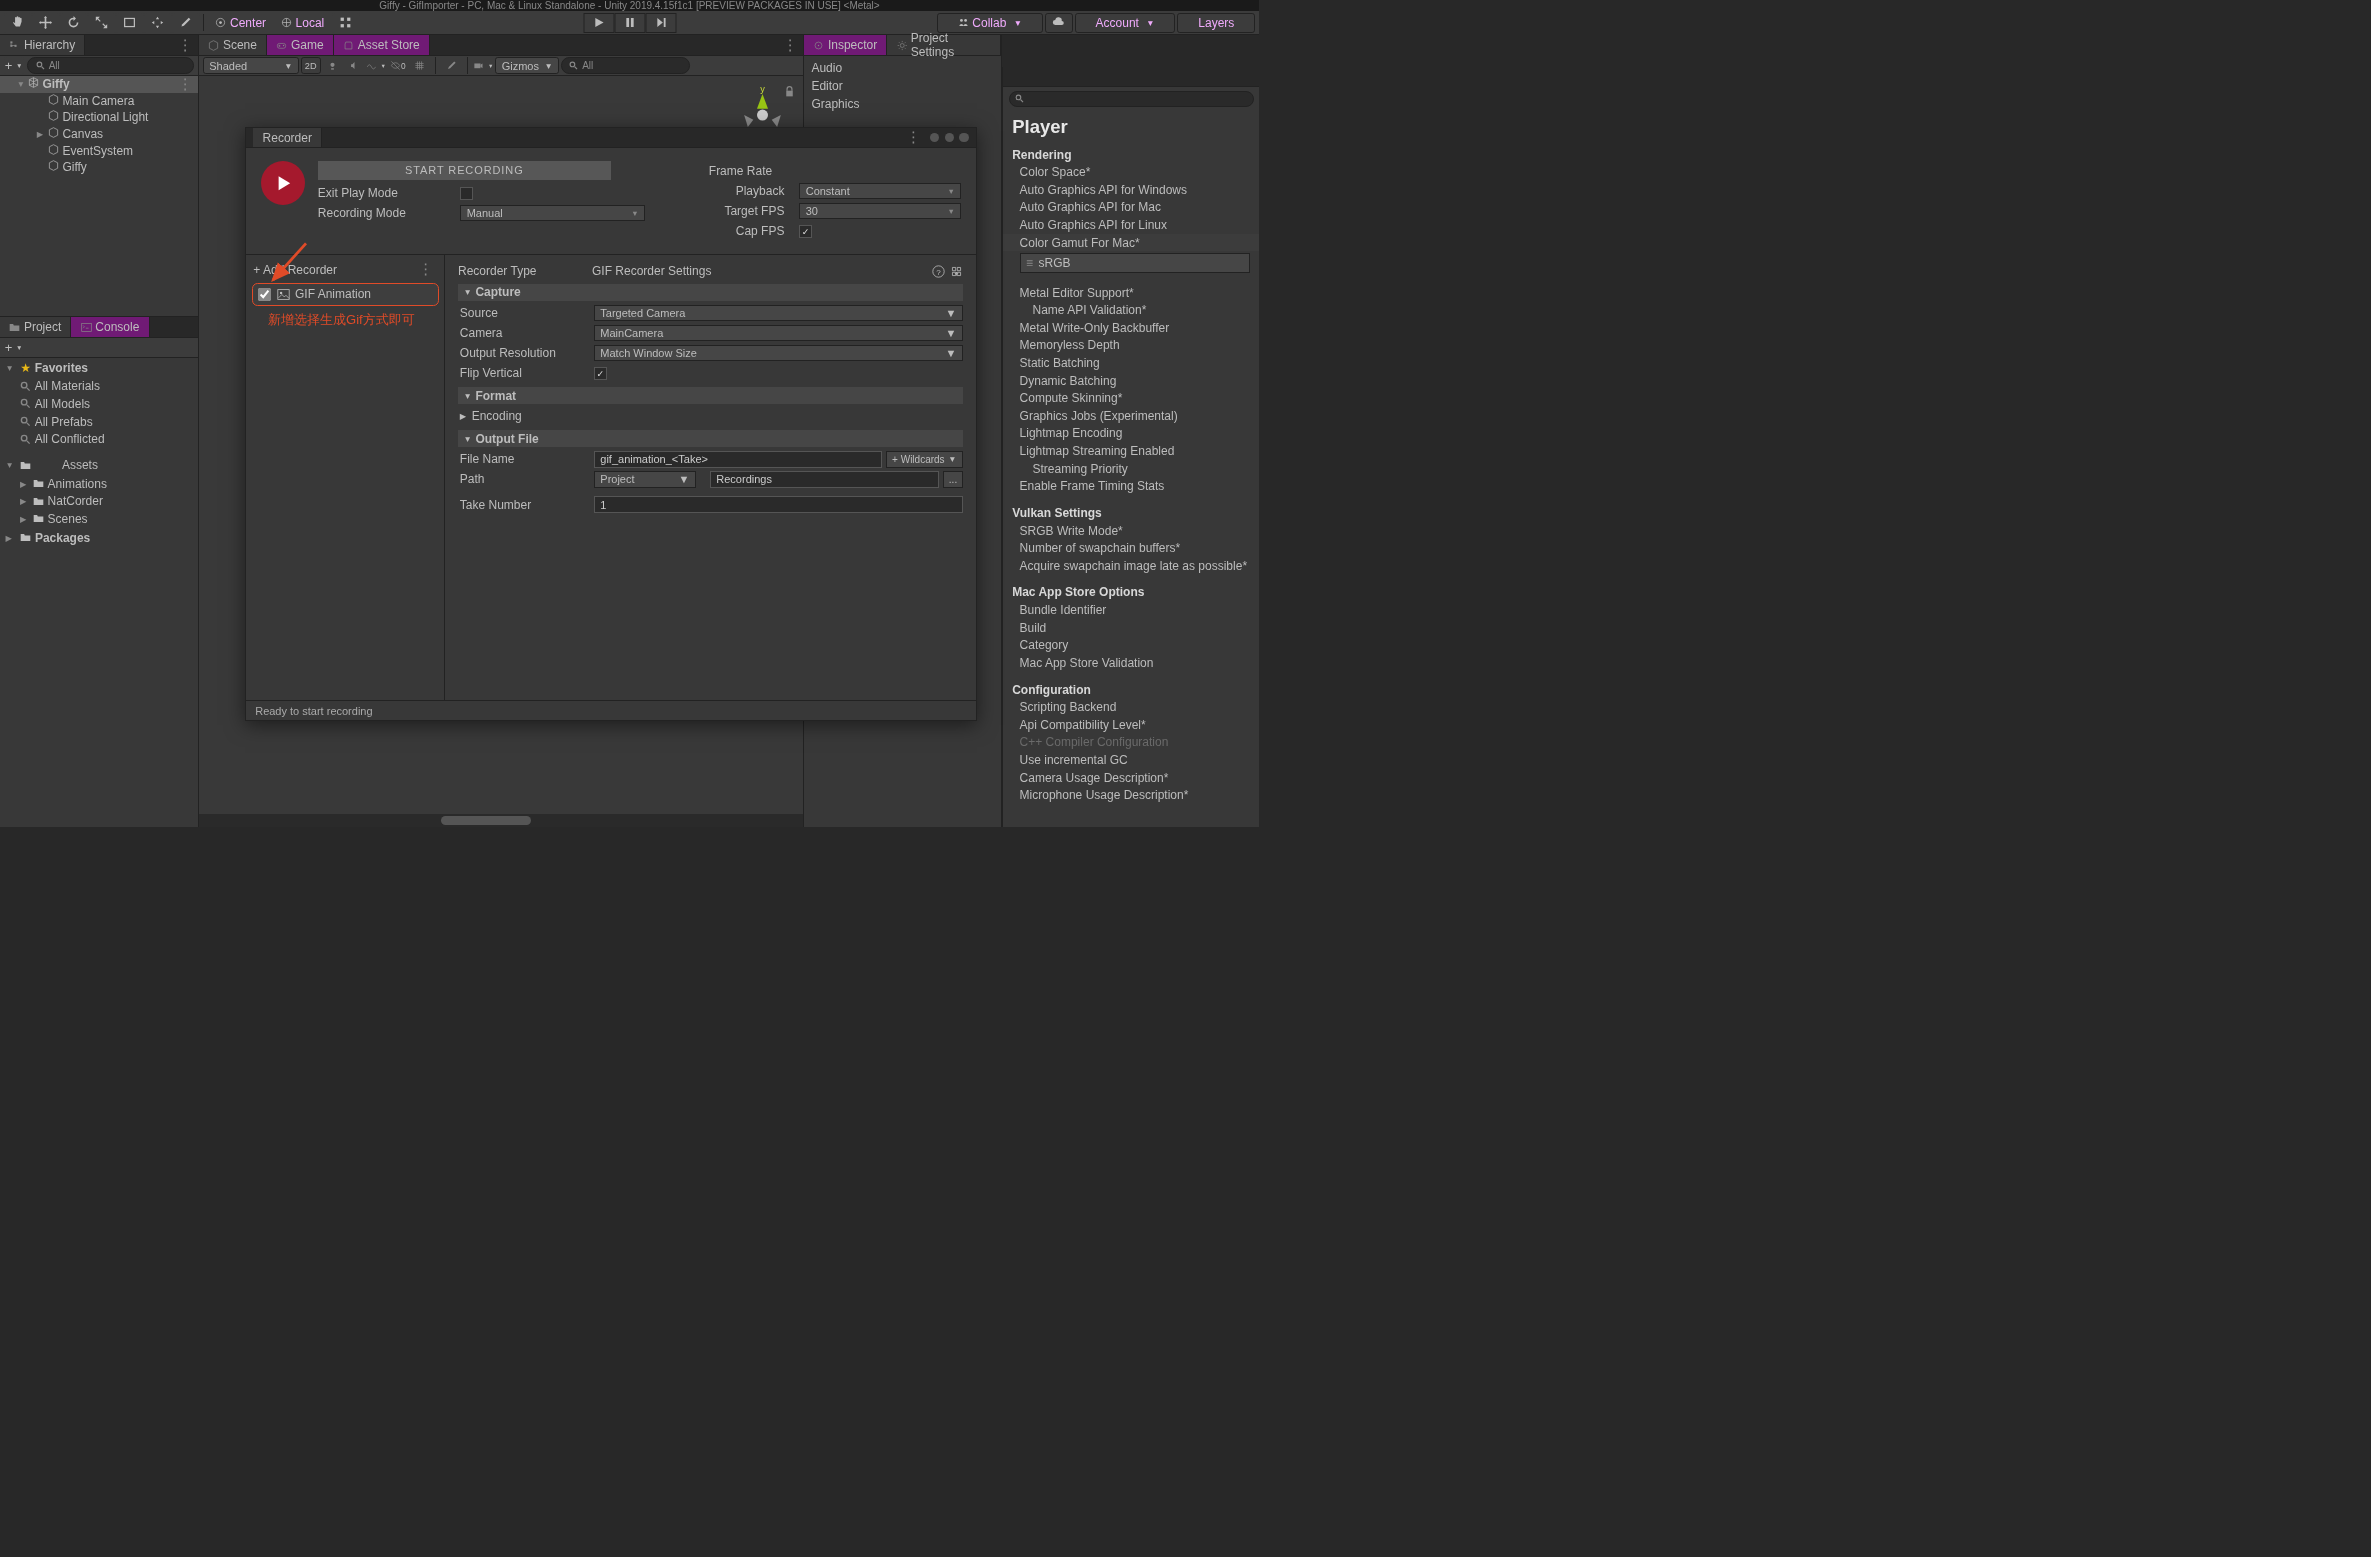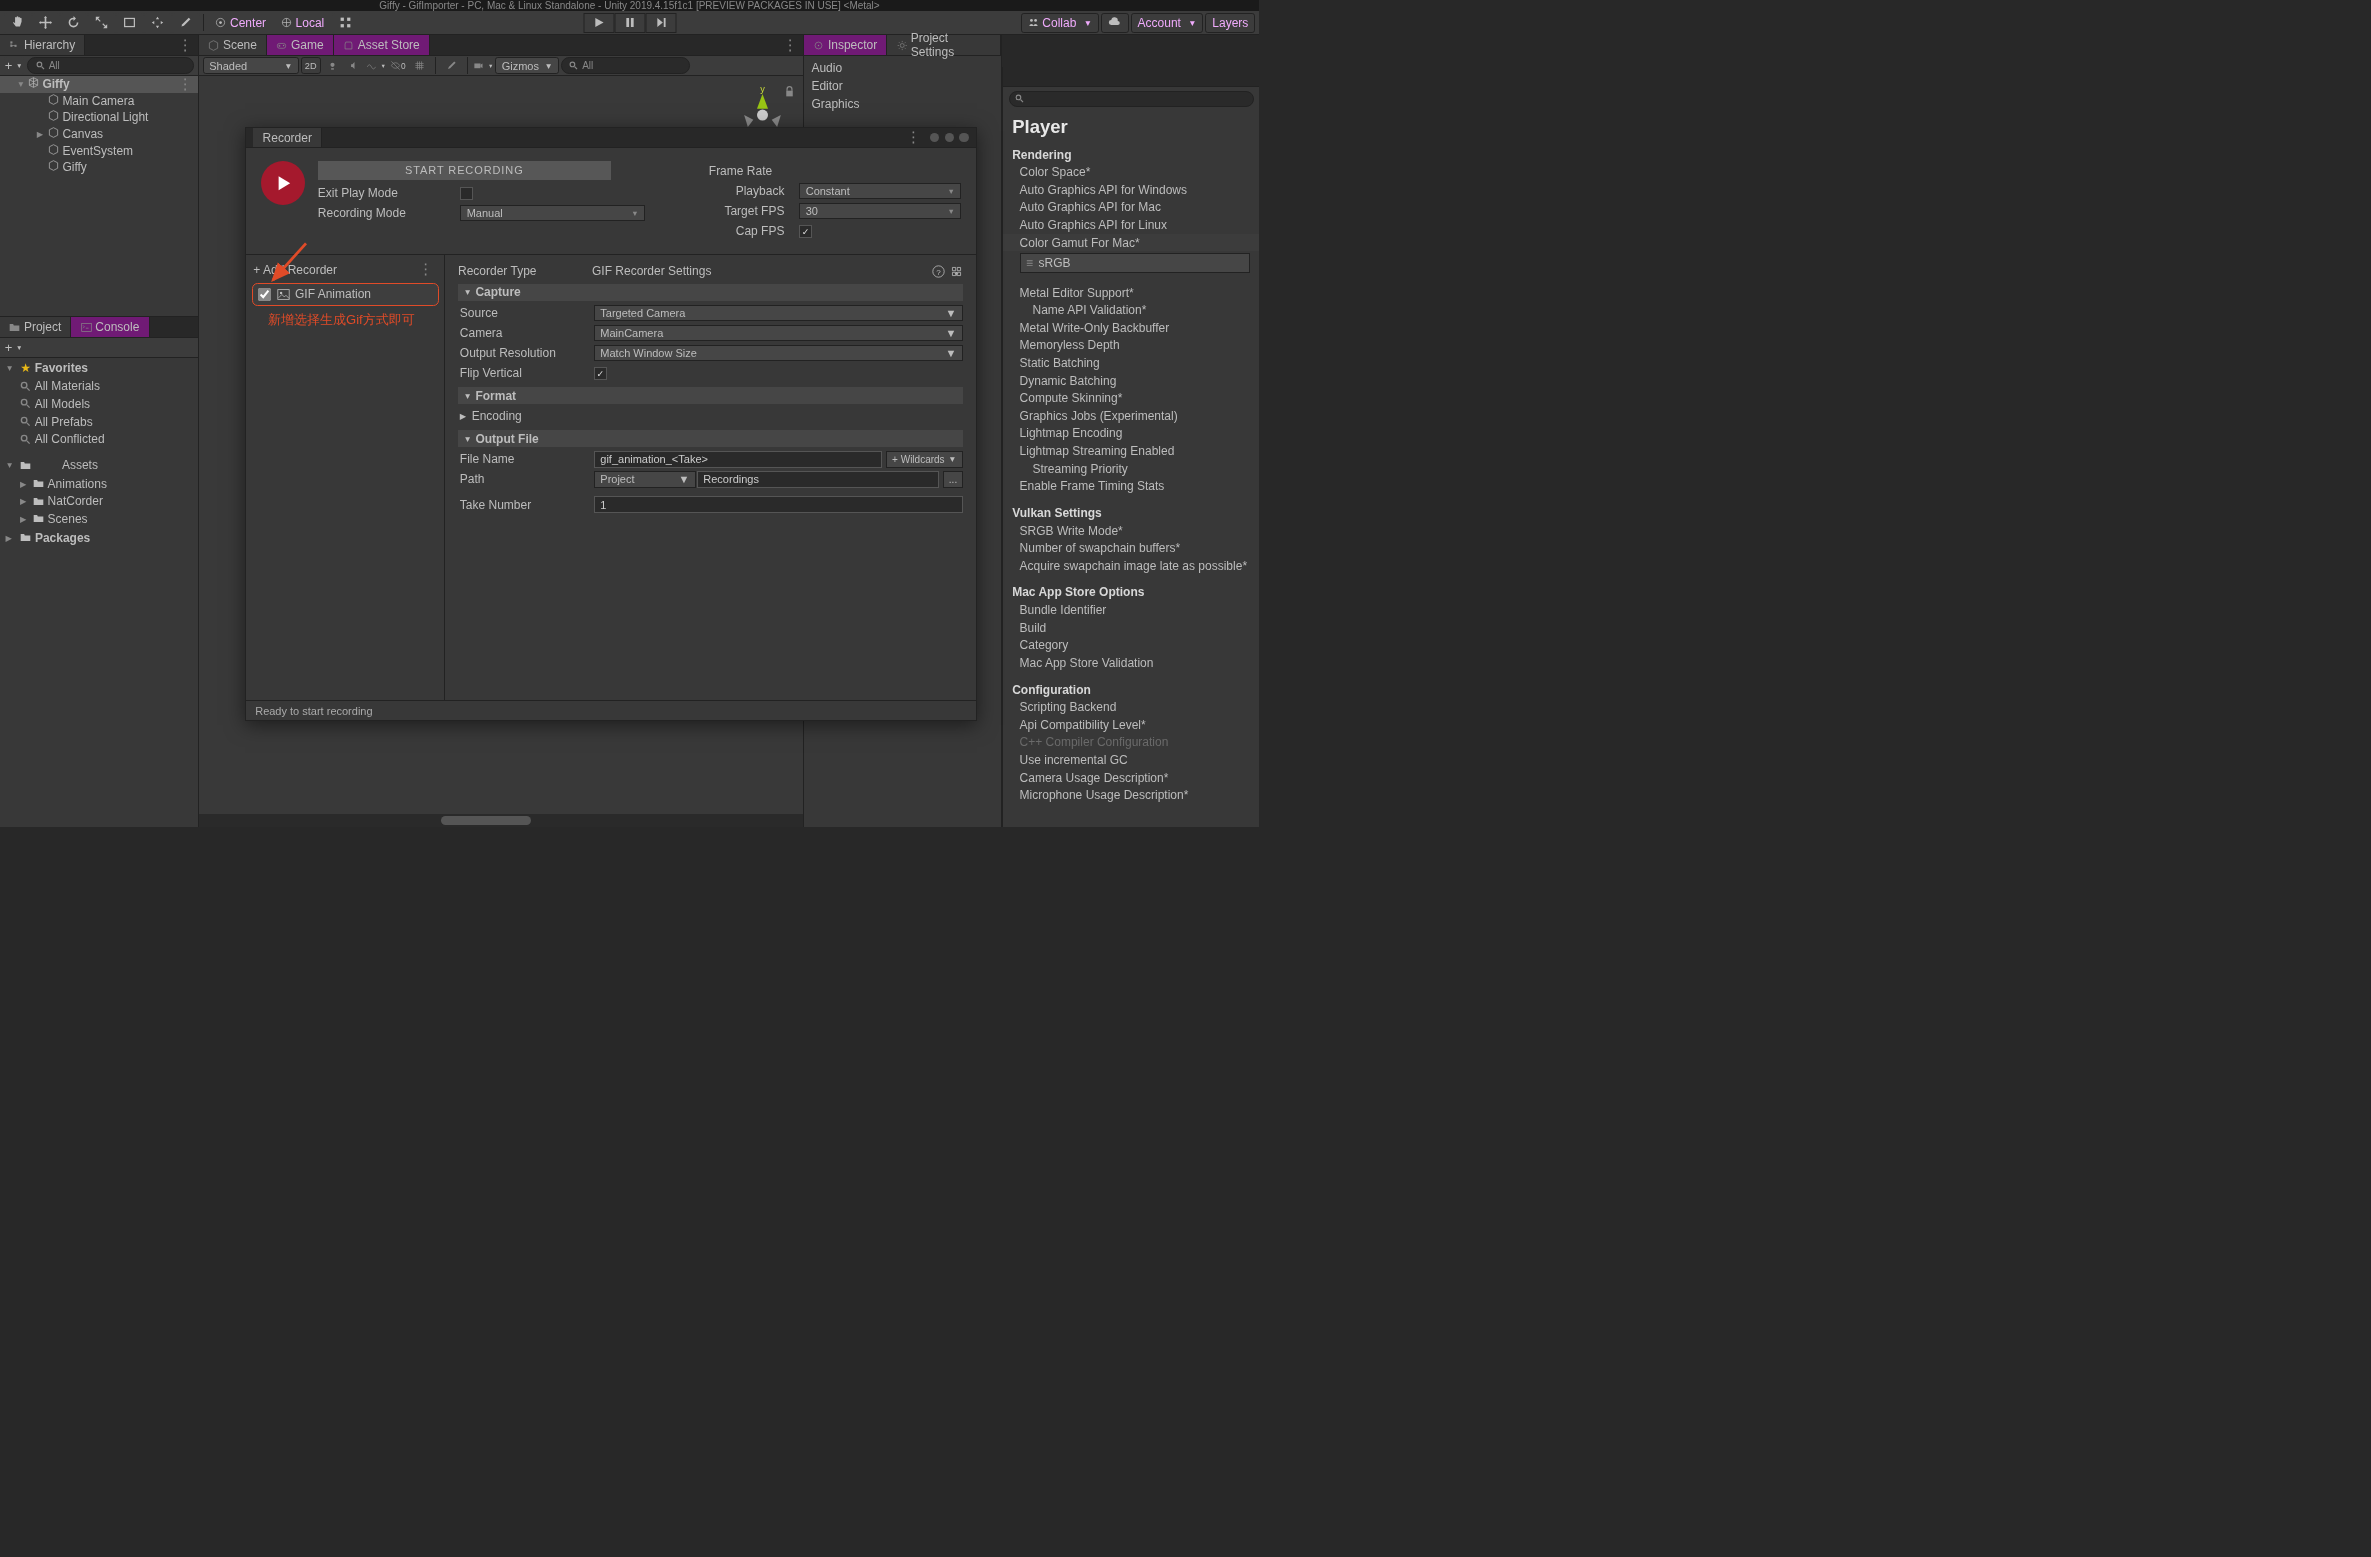--- a/index.html
+++ b/index.html
@@ -11,21 +11,21 @@
     
     .main-toolbar { height: 24px; background: #3c3c3c; border-bottom: 0.9px solid #222; display: flex; align-items: center; padding: 0 3.7px; }
     .tool-btn { width: 28px; height: 20px; background: #3c3c3c; border: none; display: flex; align-items: center; justify-content: center; color: #bdbdbd; cursor: pointer; border-radius: 2.8px; }
     .tool-btn svg { width: 13px; height: 13px; fill: #bdbdbd; }
     .toolbar-sep { width: 0.9px; height: 16.6px; background: #222; margin: 0 3.7px; }
     .toolbar-label-btn { height: 20px; padding: 0 7.4px; background: #3c3c3c; border: none; color: #f0abfc; cursor: pointer; display: flex; align-items: center; gap: 3.7px; font-size: 12px; }
     .play-group { display: flex; gap: 0; margin: 0 auto; position: absolute; left: 50%; transform: translateX(-50%); }
     .play-btn { width: 31px; height: 20px; background: #3c3c3c; border: 0.9px solid #222; display: flex; align-items: center; justify-content: center; cursor: pointer; }
     .play-btn svg { width: 11px; height: 11px; fill: #bdbdbd; }
     .right-toolbar { margin-left: auto; display: flex; align-items: center; gap: 1.8px; }
-    .right-toolbar .toolbar-label-btn { border: 0.9px solid #222; border-radius: 2.8px; padding: 0 6px; }
+    .right-toolbar .toolbar-label-btn { border: 0.9px solid #222; border-radius: 2.8px; padding: 0 20px; }
     .chev { font-size: 8.3px; margin-left: 3.7px; }
     
     
     .layout { display: grid; grid-template-columns: 199px 605px 198px 1fr; height: calc(100% - 35px); }
     
     
     .panel { background: #383838; border-right: 0.9px solid #222; display: flex; flex-direction: column; }
     .panel-tabs { height: 21px; background: #282828; display: flex; align-items: stretch; border-bottom: 0.9px solid #222; }
     .panel-tab { padding: 0 9.2px; display: flex; align-items: center; gap: 3.7px; color: #bdbdbd; cursor: pointer; background: #383838; border-right: 0.9px solid #222; font-size: 12px;}
     .panel-tab.inactive { background: #701a75; }
@@ -751,21 +751,21 @@
             <span>+ Wildcards</span>
             <span class="chev" style="margin-left:3.7px;">▼</span>
           </div>
       </div>
       <div class="rs-row">
         <span class="rs-label2">Path</span>
         <div class="rs-dd" style="flex:0 0 102px;">
             <span>Project</span>
             <span class="dd-chev">▼</span>
           </div>
-        <div class="rs-text" style="margin-left:1px;text-align:right;">
+        <div class="rs-text" style="margin-left:14px;text-align:right;">
             <span>Recordings</span>
           </div>
         <div class="rs-sq-btn" style="margin-left:3.7px;">...</div>
       </div>
       <div class="rs-row" style="margin-top:5.5px;">
         <span class="rs-label2">Take Number</span>
         <div class="rs-text">
             <span>1</span>
           </div>
       </div>

